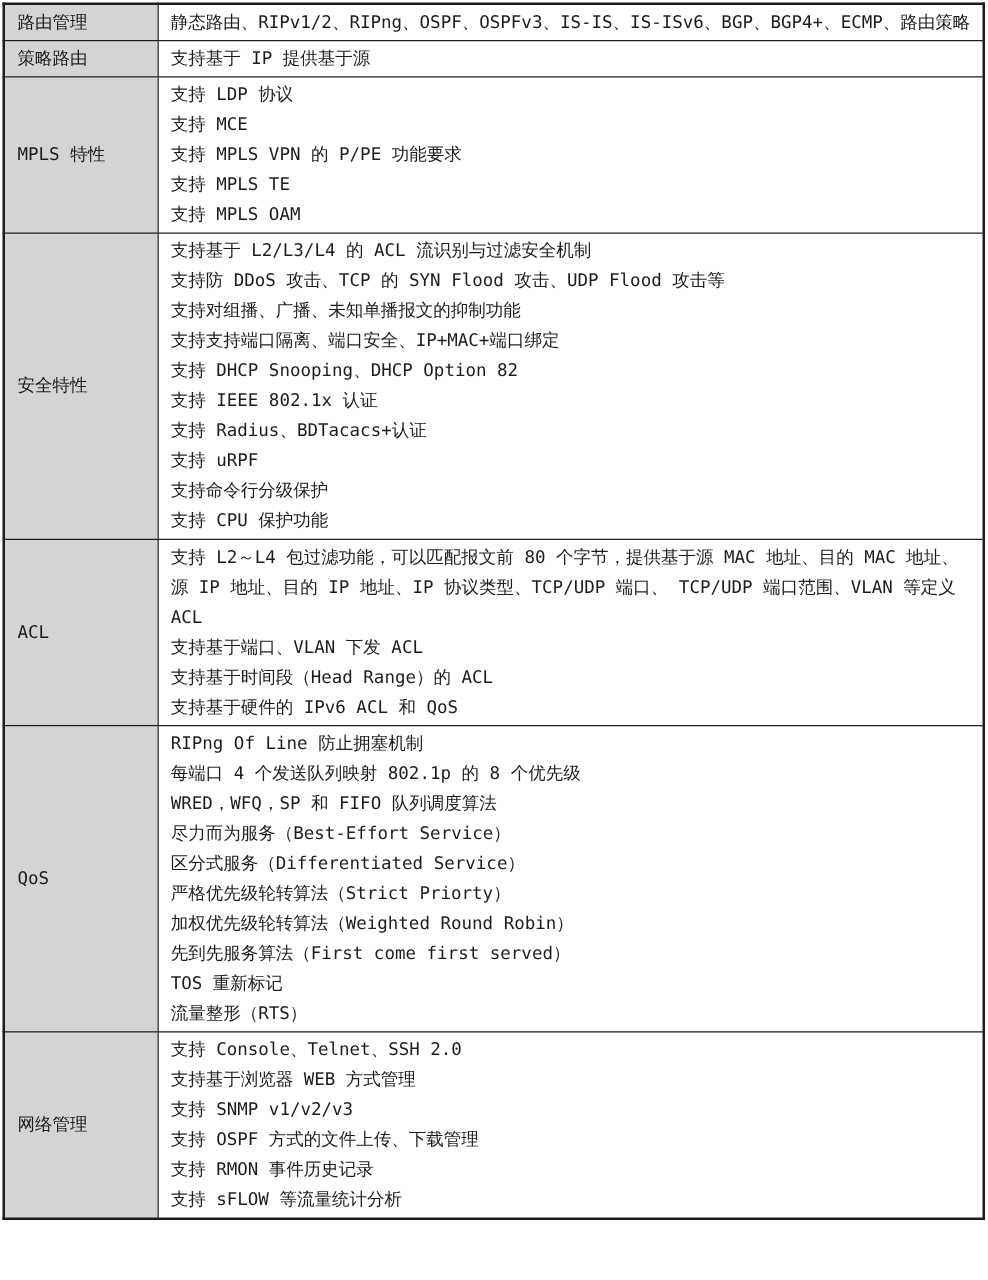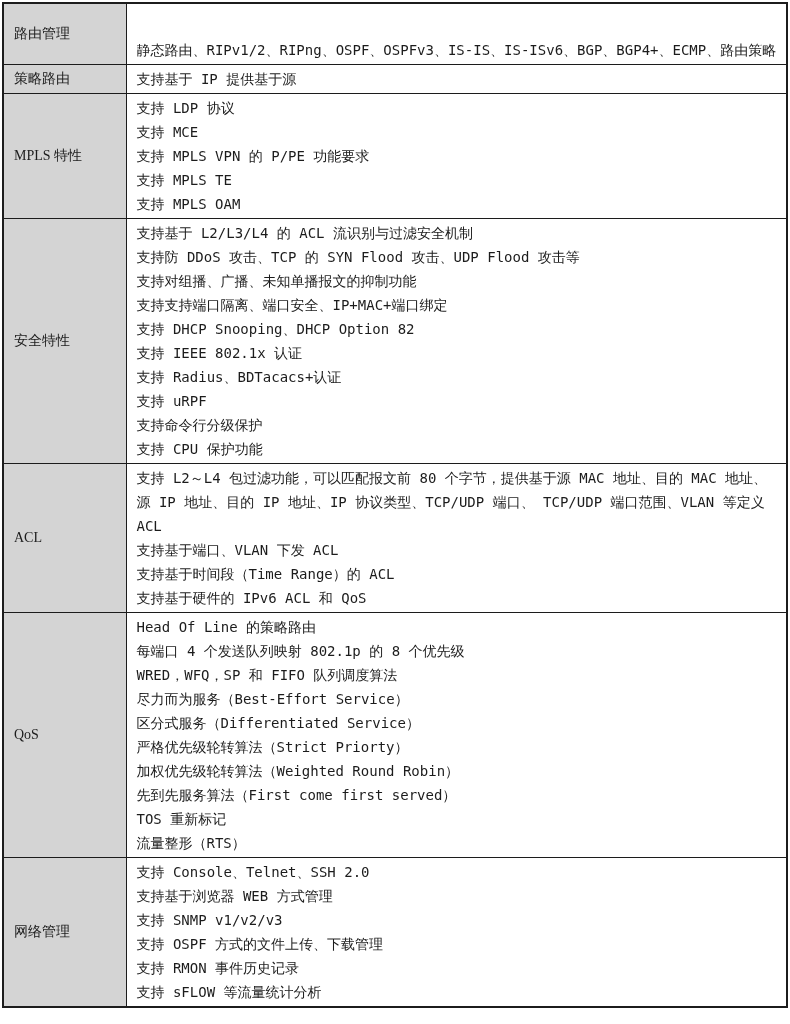--- a/index.html
+++ b/index.html
@@ -30,32 +30,30 @@
   }
   td {
     border: 1px solid var(--border);
     vertical-align: middle;
     padding: 2px 10px;
   }
   td.cat {
     background: var(--category-bg);
     padding-left: 10px;
     padding-right: 6px;
-    font-family: Liberation Serif, serif;
   }
   td.features { background: var(--page-bg); }
   p.item {
     margin: 0;
     line-height: 24px;
     word-break: break-word;
   }
   p.oneline {
     white-space: nowrap;
     overflow: hidden;
-    margin-top: 32px;
   }
 </style>
 </head>
 <body>
 
 <div class="page">
   <table class="spec">
     <colgroup>
       <col style="width:123px">
       <col>
@@ -103,29 +101,29 @@
           <p class="item">支持命令行分级保护</p>
           <p class="item">支持 CPU 保护功能</p>
         </td>
       </tr>
 
       <tr>
         <td class="cat">ACL</td>
         <td class="features">
           <p class="item">支持 L2～L4 包过滤功能，可以匹配报文前 80 个字节，提供基于源 MAC 地址、目的 MAC 地址、源 IP 地址、目的 IP 地址、IP 协议类型、TCP/UDP 端口、 TCP/UDP 端口范围、VLAN 等定义 ACL</p>
           <p class="item">支持基于端口、VLAN 下发 ACL</p>
-          <p class="item">支持基于时间段（Time Range）的 ACL</p>
+          <p class="item">支持基于时间段（Head Range）的 ACL</p>
           <p class="item">支持基于硬件的 IPv6 ACL 和 QoS</p>
         </td>
       </tr>
 
       <tr>
         <td class="cat">QoS</td>
         <td class="features">
-          <p class="item">Head Of Line 的策略路由</p>
+          <p class="item">RIPng Of Line 防止拥塞机制</p>
           <p class="item">每端口 4 个发送队列映射 802.1p 的 8 个优先级</p>
           <p class="item">WRED，WFQ，SP 和 FIFO 队列调度算法</p>
           <p class="item">尽力而为服务（Best-Effort Service）</p>
           <p class="item">区分式服务（Differentiated Service）</p>
           <p class="item">严格优先级轮转算法（Strict Priorty）</p>
           <p class="item">加权优先级轮转算法（Weighted Round Robin）</p>
           <p class="item">先到先服务算法（First come first served）</p>
           <p class="item">TOS 重新标记</p>
           <p class="item">流量整形（RTS）</p>
         </td>

